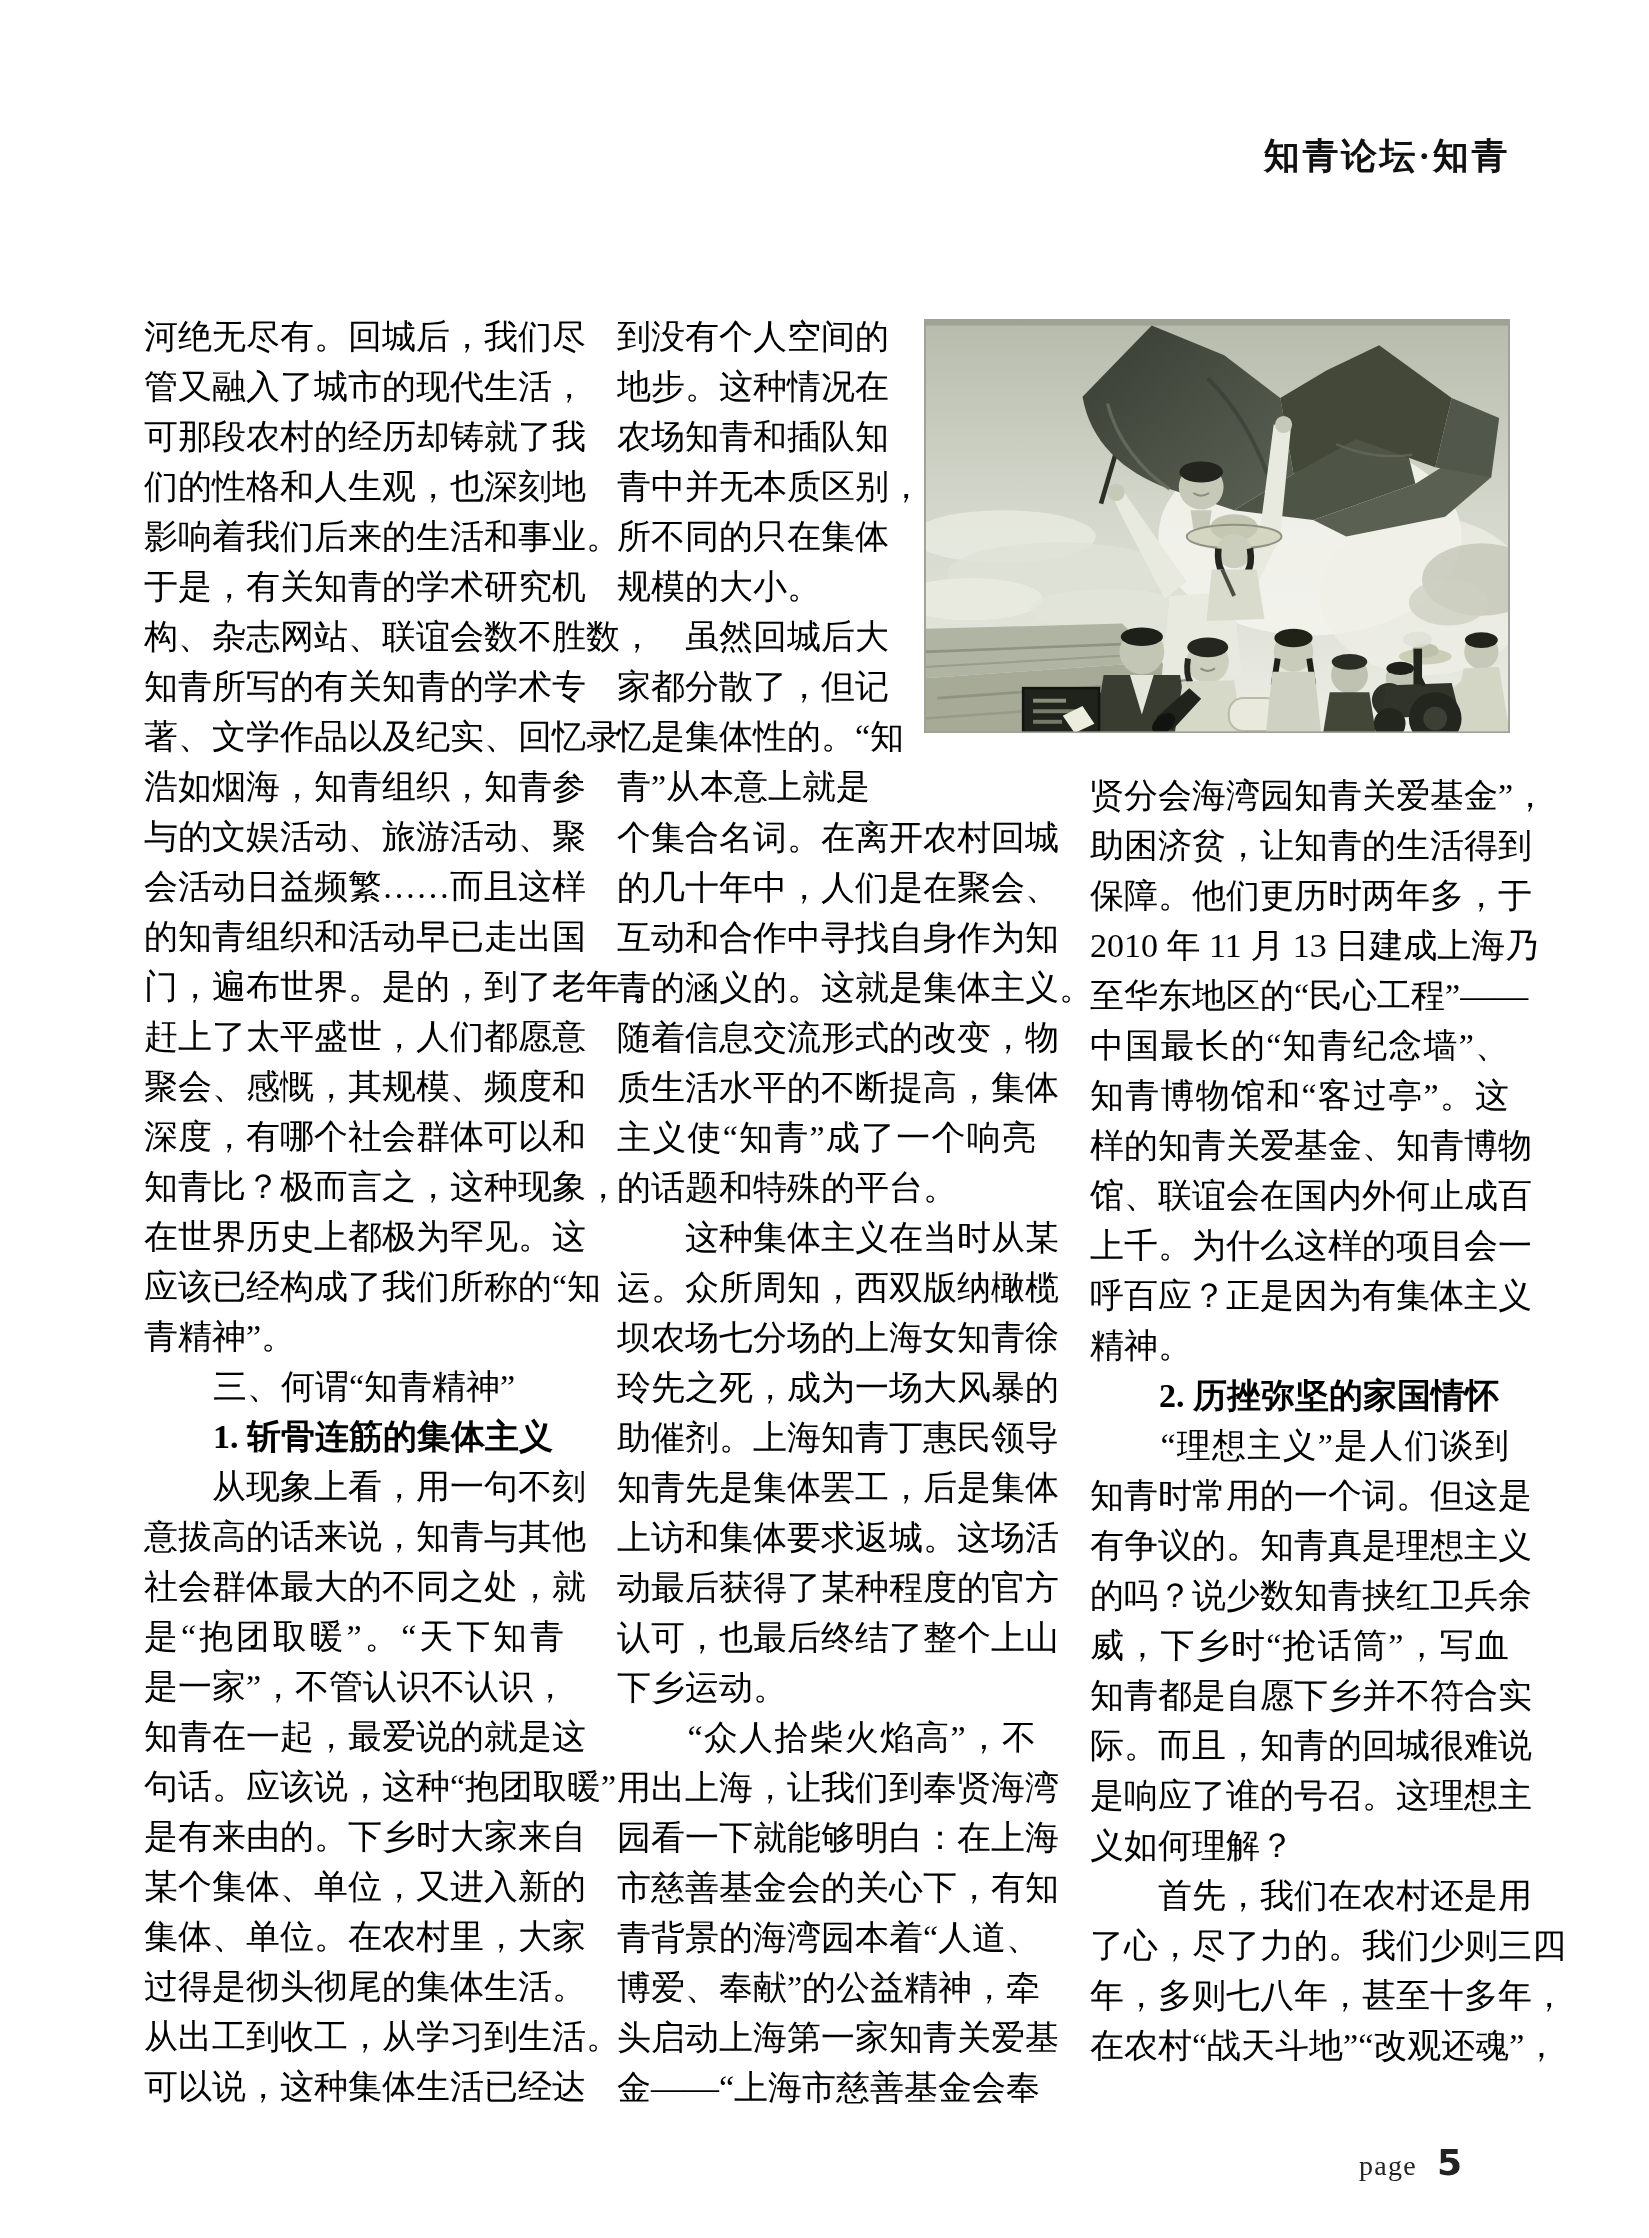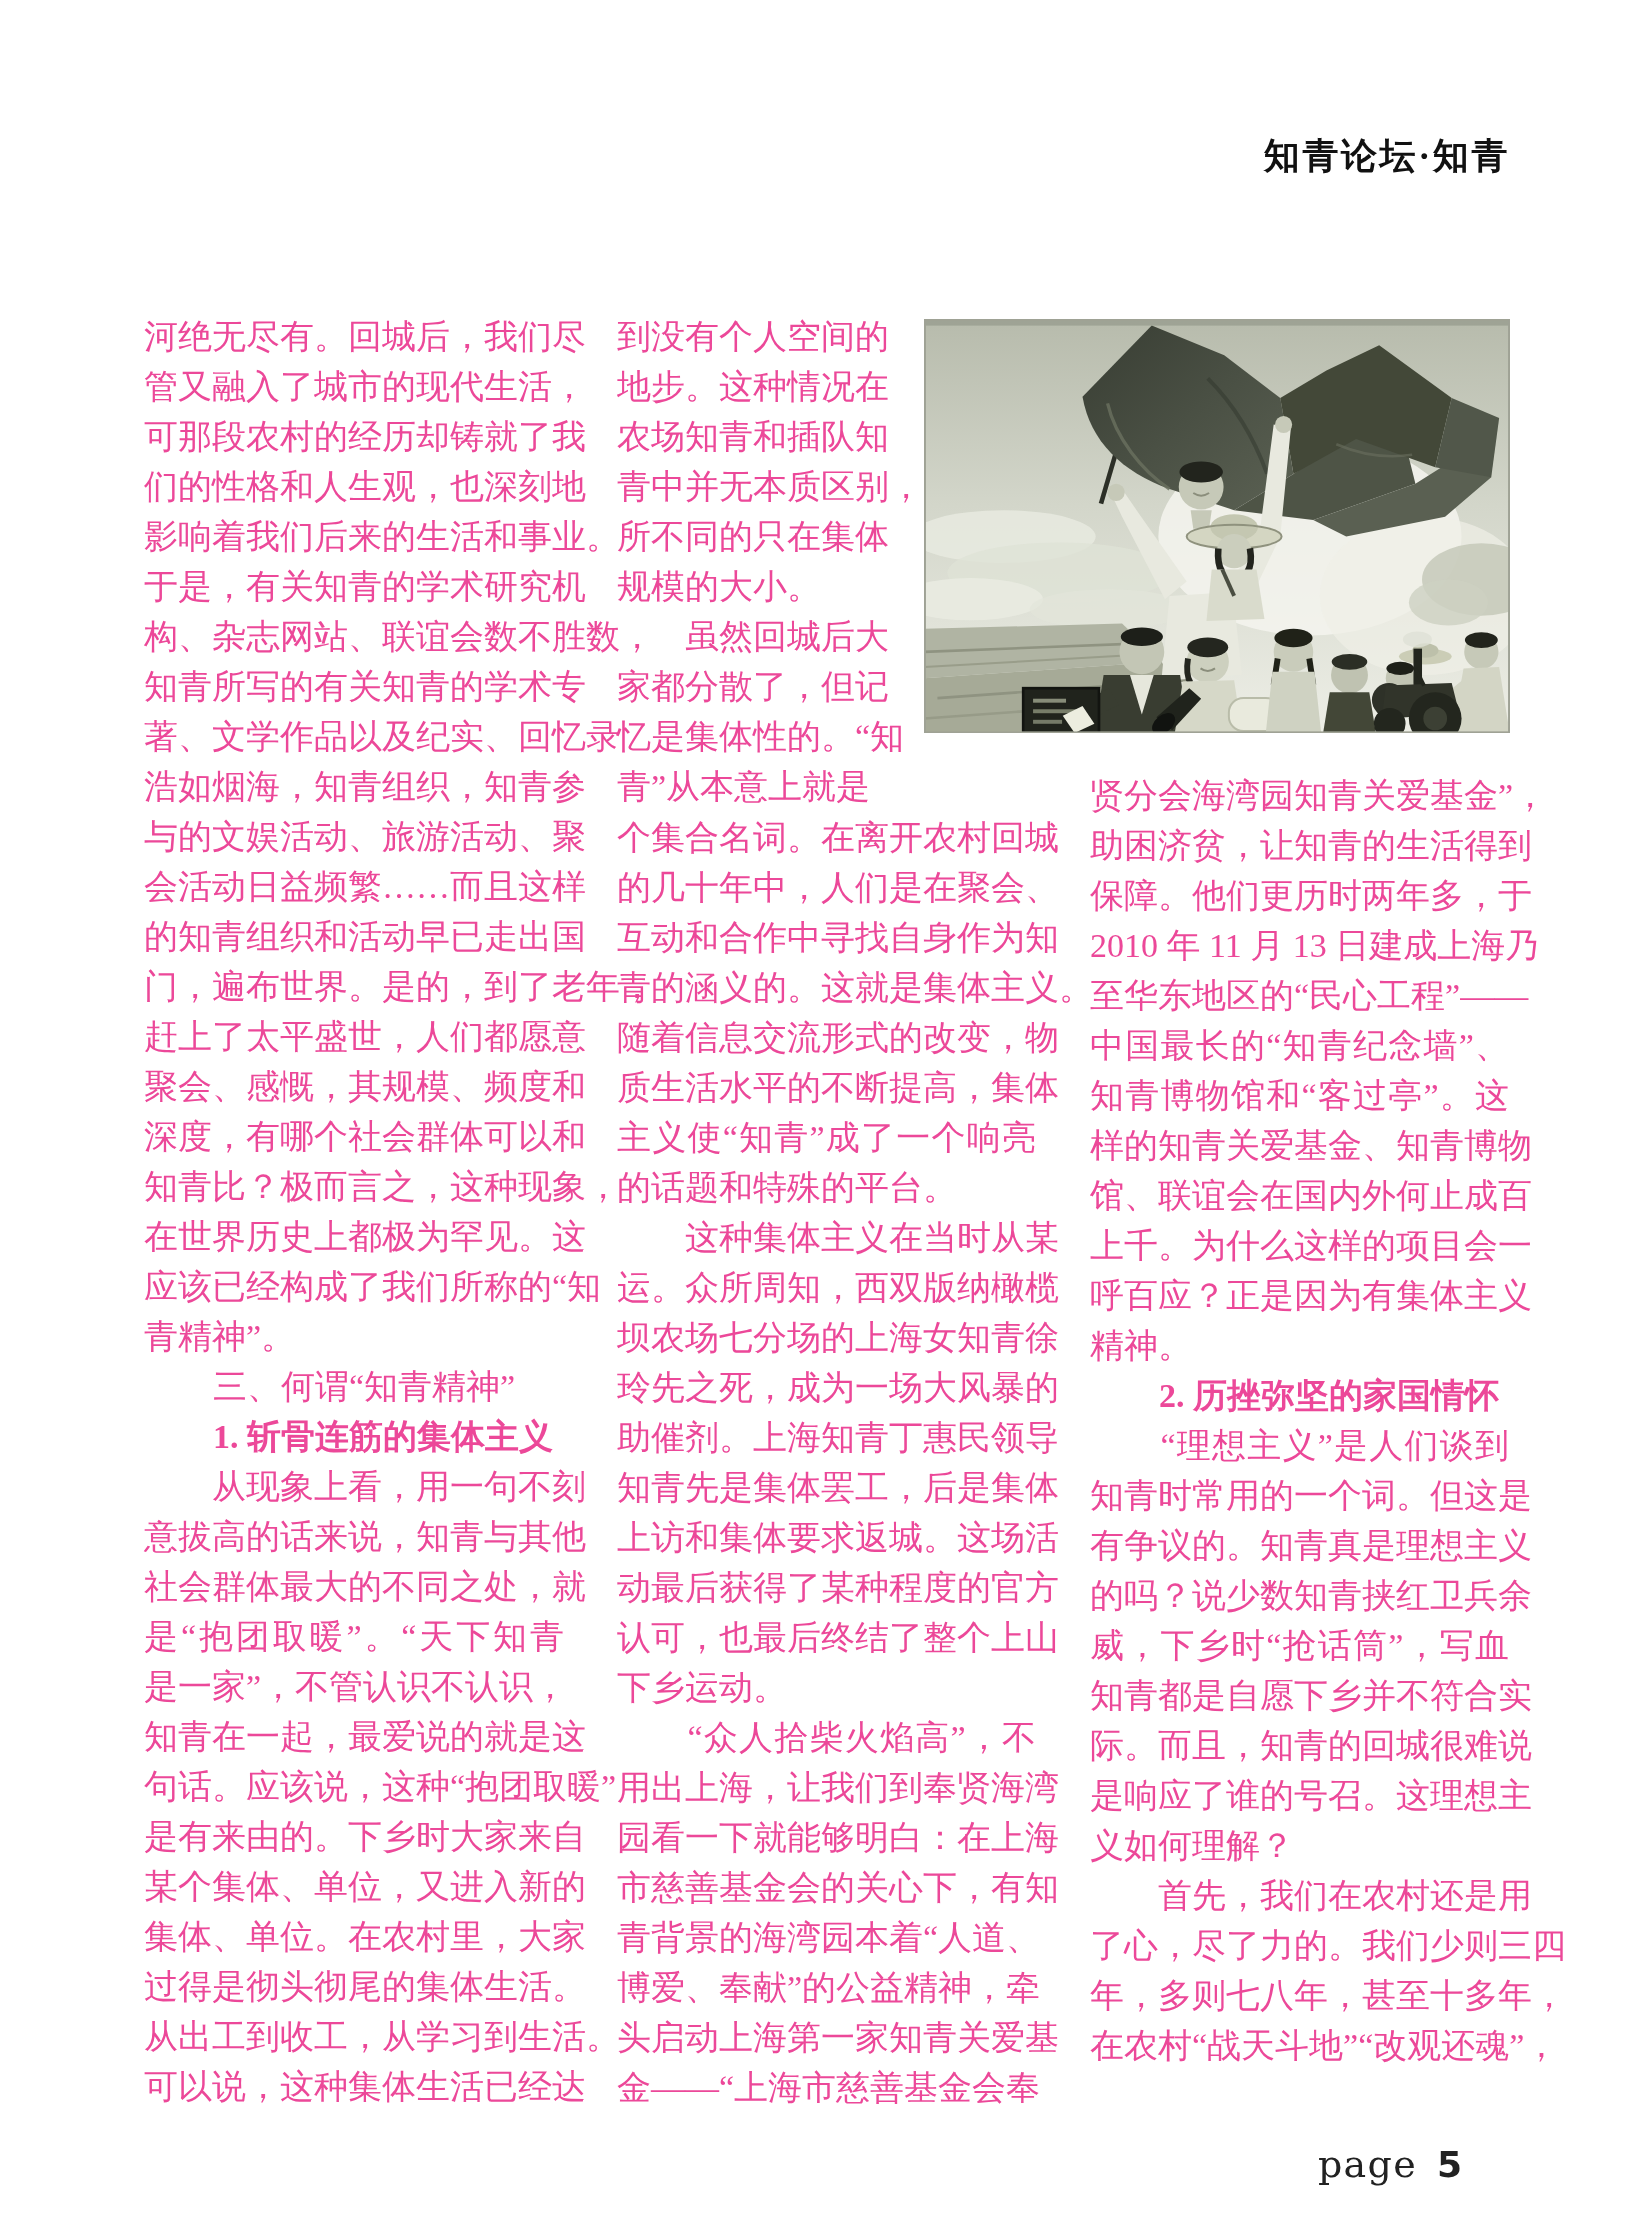--- a/index.html
+++ b/index.html
@@ -4,42 +4,42 @@
 <style>
   html,body{margin:0;padding:0;background:#e8e8e8;}
   .page{
     position:relative;width:1650px;height:2239px;background:#ffffff;
     font-family:"Liberation Serif","DejaVu Serif",serif;color:#151515;overflow:hidden;
   }
   .header{
     position:absolute;top:132px;right:140px;
     font-size:36px;font-weight:bold;letter-spacing:2.6px;color:#111;white-space:nowrap;
   }
-  .col{position:absolute;font-size:34px;color:#ec4899;}
+  .col{position:absolute;font-size:34px;color:#000000;}
   .line{
     height:50px;line-height:50px;
     text-align:justify;text-align-last:justify;
     white-space:nowrap;overflow:visible;
   }
   .line.end{text-align:center;text-align-last:left;font-family:Liberation Serif, serif;}
   .line.h1{text-align:center;text-align-last:left;padding-left:69px;}
   .line.h2{text-align:right;text-align-last:left;padding-left:69px;font-weight:bold;}
   .col1{left:144px;top:312px;width:420px;}
   .col2a{left:617px;top:312px;width:268px;}
   .col2b{left:617px;top:813px;width:419px;}
   .col3{left:1090px;top:771px;width:419px;}
   .photo{
     position:absolute;left:924px;top:319px;width:586px;height:414px;margin:0;padding:0;
     background:#d2d5ca;box-shadow:0 0 0 1.3px #f1f1ec inset;
   }
   .footer{
     position:absolute;top:2142px;right:188px;display:flex;align-items:baseline;
     font-family:"DejaVu Serif","Liberation Serif",serif;color:#222;
   }
-  .footer .lbl{font-size:38px;letter-spacing:1.3px;}
+  .footer .lbl{font-size:28px;letter-spacing:1.3px;font-family:Liberation Serif, serif;}
   .footer .num{font-size:36px;font-weight:bold;margin-left:20px;font-family:"DejaVu Sans","Liberation Sans",sans-serif;}
 </style>
 </head>
 <body>
 
 <div class="page">
 
   <div class="header">知青论坛·知青</div>
 
   <figure class="photo">

